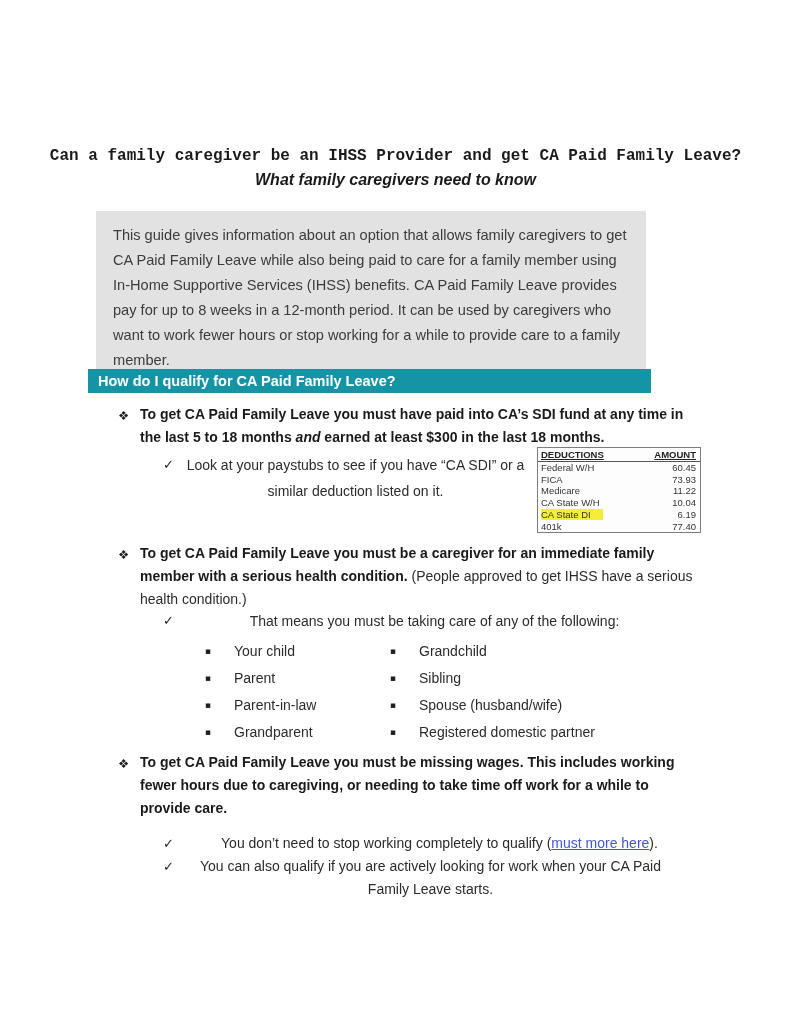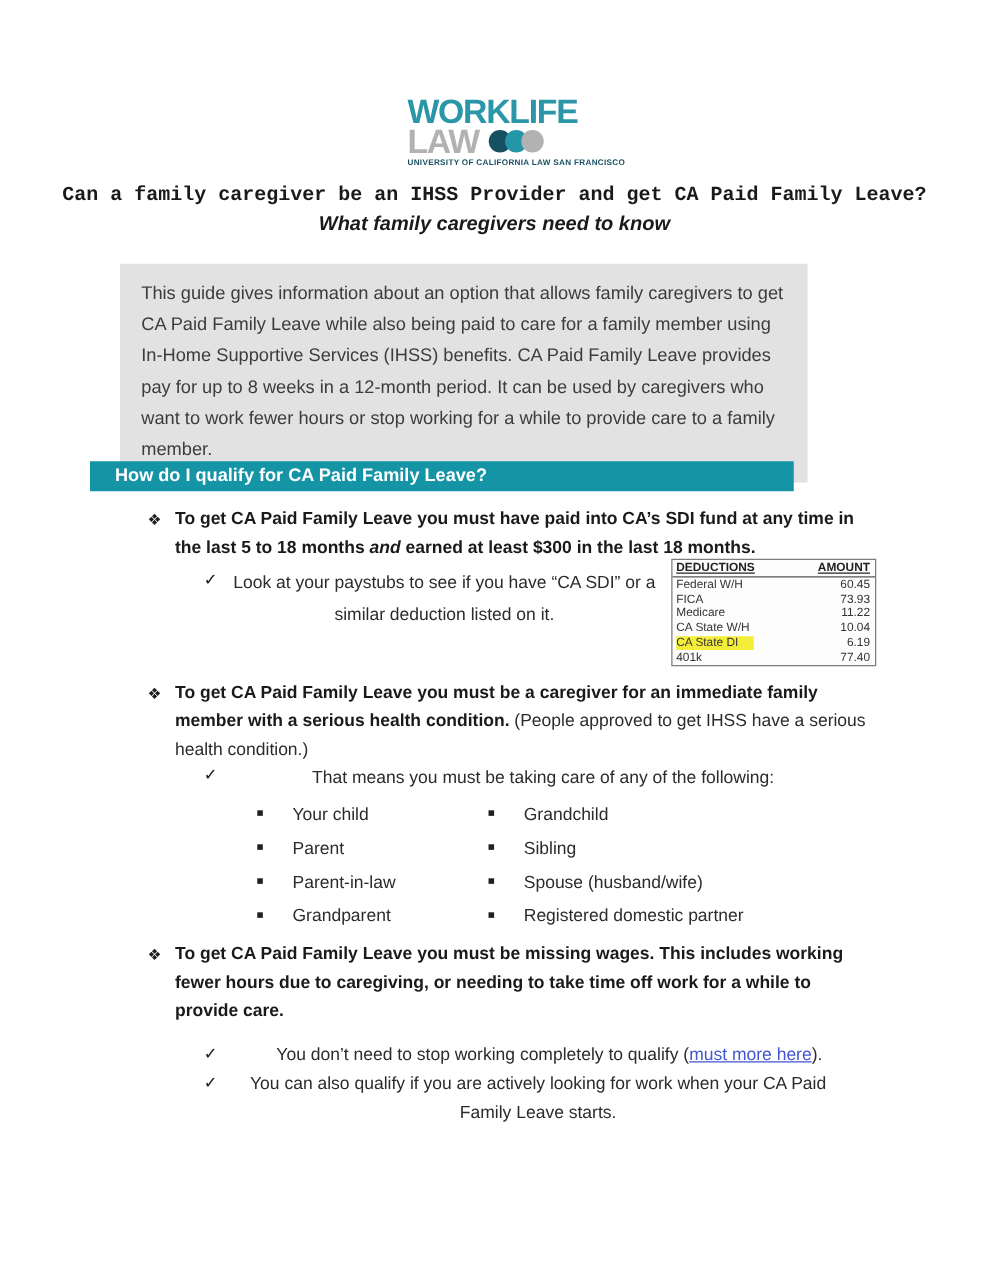--- a/index.html
+++ b/index.html
@@ -31,23 +31,23 @@
             font-size: 16px; font-weight: bold; color: #1a1a1a; font-family: Liberation Mono, monospace; }
   .title2 { position: absolute; top: 171px; left: 0; width: 791px; text-align: center;
             font-size: 16px; font-weight: bold; font-style: italic; color: #1a1a1a; }
 
   
   .intro { position: absolute; top: 211px; left: 96px; width: 550px;
            background: #e2e2e2; padding: 12px 17px 13px 17px;
            font-size: 14.6px; line-height: 25px; color: #3c3c3c; }
 
   
-  .banner { position: absolute; top: 369px; left: 72px; width: 563px; height: 24px;
+  .banner { position: absolute; top: 369px; left: 88px; width: 563px; height: 24px;
             background: #1594a6; color: #ffffff; font-weight: bold; font-size: 14.5px;
-            line-height: 24px; padding-left: 20px; }
+            line-height: 24px; padding-left: 10px; }
 
   
   .bullet { position: absolute; display: flex; font-size: 14px; line-height: 23px; }
   .dia { width: 22px; flex: 0 0 22px; font-family: "DejaVu Sans", sans-serif;
          font-size: 12.5px; color: #1f1f1f; padding-top: 1px; }
   .btxt { flex: 1; font-weight: bold; color: #1a1a1a; }
   .btxt .normal { font-weight: normal; color: #2b2b2b; }
   .btxt .em { font-style: italic; }
 
   .check { position: absolute; display: flex; font-size: 14px; line-height: 26px; color: #2b2b2b; }
@@ -83,32 +83,20 @@
   .sub2 { top: 608px; left: 163px; width: 520px; }
   .b3   { top: 751px; left: 118px; width: 582px; }
   .sub3a{ top: 832px; left: 163px; width: 530px; }
   .sub3b{ top: 855px; left: 163px; width: 512px; }
 </style>
 </head>
 <body>
 
 <div class="page">
 
-  <div class="logo">
-    <div class="logo-line1">WORKLIFE</div>
-    <div class="logo-line2">
-      <span class="logo-law">LAW</span>
-      <span class="logo-circles">
-        <i class="c-dark"></i>
-        <i class="c-teal"></i>
-        <i class="c-gray"></i>
-      </span>
-    </div>
-    <div class="logo-tag">UNIVERSITY OF CALIFORNIA LAW SAN FRANCISCO</div>
-  </div>
 
   <div class="title1">Can a family caregiver be an IHSS Provider and get CA Paid Family Leave?</div>
   <div class="title2">What family caregivers need to know</div>
 
   <div class="intro">This guide gives information about an option that allows family caregivers to get CA Paid Family Leave while also being paid to care for a family member using In-Home Supportive Services (IHSS) benefits. CA Paid Family Leave provides pay for up to 8 weeks in a 12-month period. It can be used by caregivers who want to work fewer hours or stop working for a while to provide care to a family member.</div>
 
   <div class="banner">How do I qualify for CA Paid Family Leave?</div>
 
   <div class="bullet b1">
     <span class="dia">❖</span>

